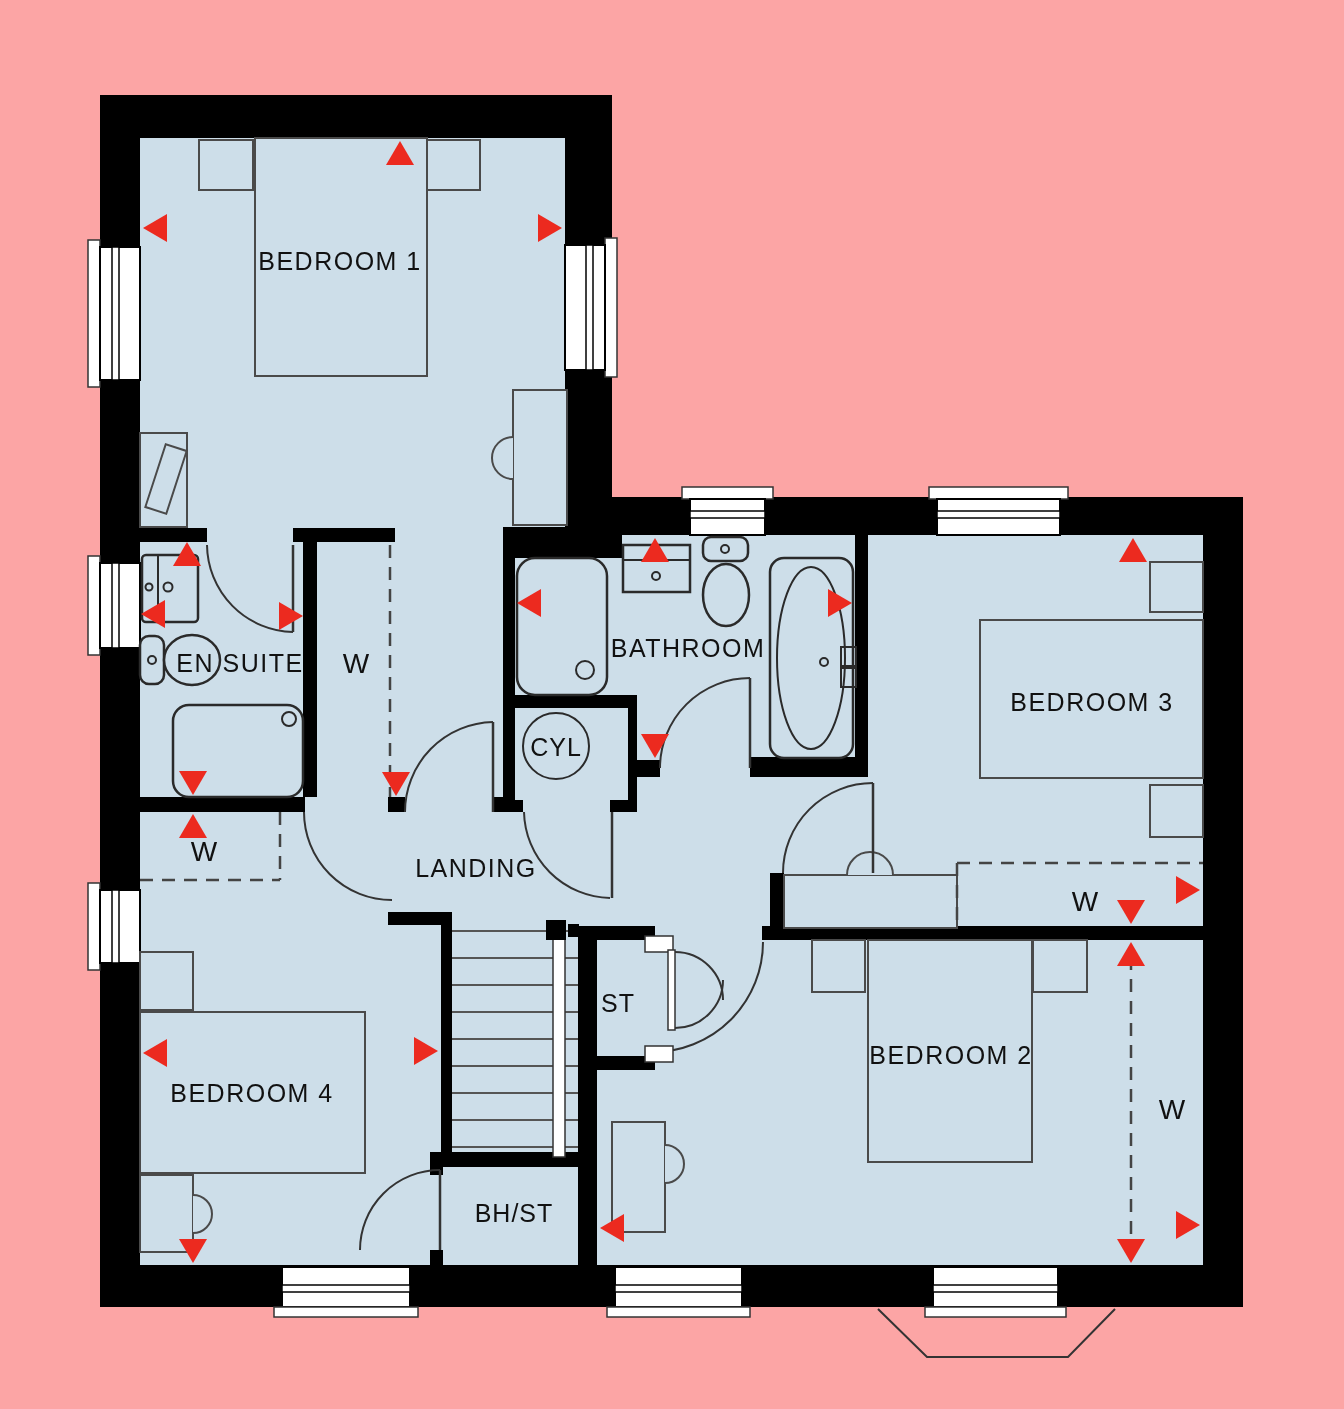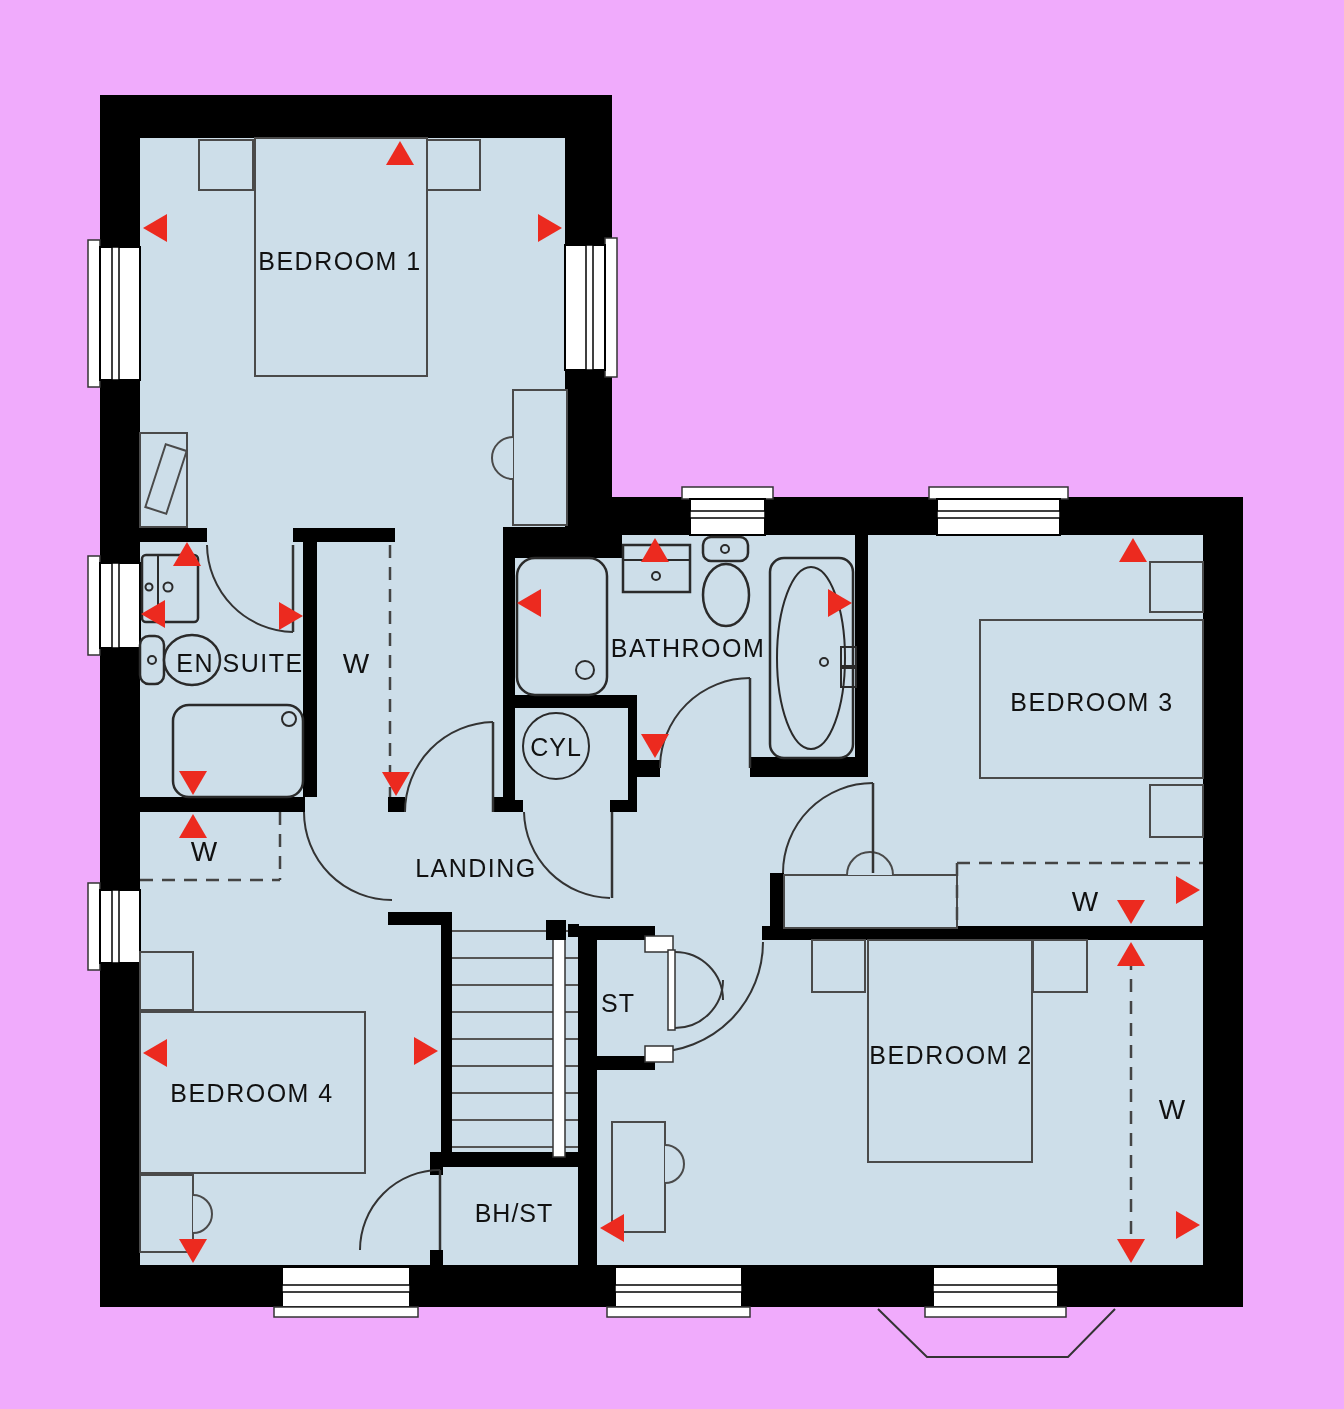--- a/index.html
+++ b/index.html
@@ -1,16 +1,16 @@
 <!DOCTYPE html>
 <html style="--floor: #cddee9; --wall: #000000; --arrow: #ec2a1f; --furnline: #4a4a4a; --fixline: #2a2a2a; --doorline: #333333; --text: #111111;"><head>
 <meta charset="utf-8">
 <style>
   html,body{margin:0;padding:0;background:#ffffff;}
-  .page{width:1344px;height:1409px;position:relative;background:#f0abfc;overflow:hidden;
+  .page{width:1344px;height:1409px;position:relative;background:#fca5a5;overflow:hidden;
         font-family:"Liberation Sans",sans-serif;}
   svg{display:block;}
   .floor{fill:var(--floor,#cddee9);}
   .wall{fill:var(--wall,#000);}
   .furn{fill:var(--floor,#cddee9);stroke:var(--furnline,#4a4a4a);stroke-width:2;}
   .fix{fill:var(--floor,#cddee9);stroke:var(--fixline,#2a2a2a);stroke-width:2.5;}
   .fixthin{fill:none;stroke:var(--fixline,#2a2a2a);stroke-width:2;}
   .arc{fill:none;stroke:var(--doorline,#333);stroke-width:2;}
   .leaf{stroke:var(--doorline,#333);stroke-width:2.5;}
   .dash{stroke:#444;stroke-width:2.5;stroke-dasharray:13 9;fill:none;}

